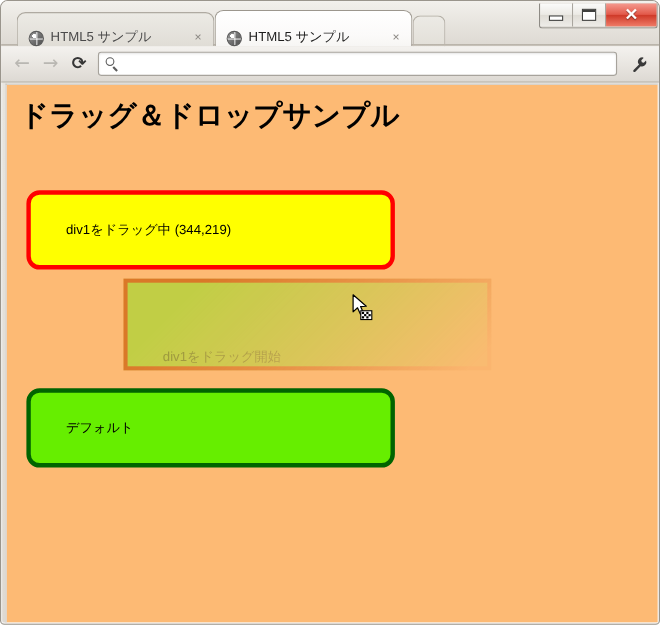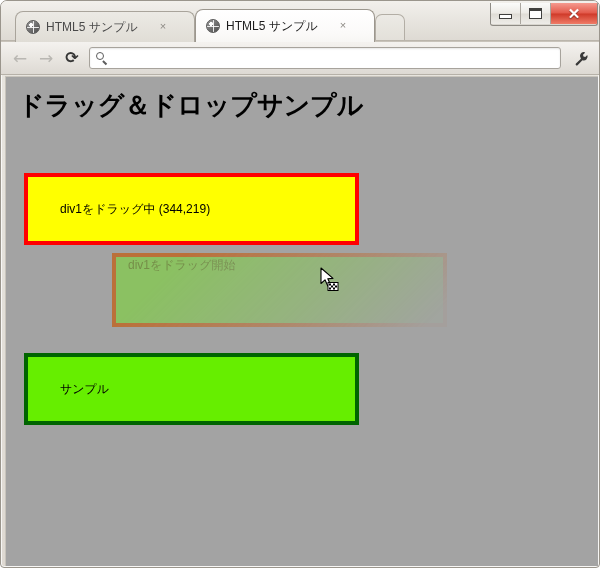--- a/index.html
+++ b/index.html
@@ -92,22 +92,22 @@
     font-family: "Liberation Sans", sans-serif;
   }
 
   
   .tab {
     position: absolute;
     top: 10px;
     height: 31px;
     box-sizing: border-box;
     display: flex;
-    align-items: center;
-    padding: 0 24px 0 10px;
+    align-items: flex-end;
+    padding: 0 7px 0 10px;
     border: 1px solid #a9a49b;
     border-bottom: none;
     border-radius: 8px 8px 0 0;
     transform: perspective(1px);
   }
   .tab.inactive {
     left: 14px;
     width: 180px;
     background: linear-gradient(to bottom, #eceae5 0%, #e0ddd6 100%);
     z-index: 1;
@@ -272,21 +272,21 @@
     border: 1px solid #c8c4bc;
     border-bottom: none;
     border-right: none;
     overflow: hidden;
   }
   .page {
     position: absolute;
     left: 0; top: 0;
     width: 592px;
     height: 489px;
-    background: #a3a3a3;
+    background: #fdba74;
   }
 
   h1.page-title {
     margin: 0;
     position: absolute;
     left: 12px; top: 11px;
     font-size: 26px;
     font-weight: bold;
     color: #000000;
     letter-spacing: 0px;
@@ -299,20 +299,21 @@
     color: #000000;
     white-space: nowrap;
   }
 
   
   .dropbox {
     position: absolute;
     box-sizing: border-box;
     display: flex;
     align-items: center;
+    border-radius: 12px;
   }
   .dropbox .label {
     font-size: 12px;
     color: #000000;
     margin-left: 32px;
     white-space: nowrap;
   }
   .box-yellow {
     left: 18px; top: 96px;
     width: 335px; height: 72px;
@@ -330,30 +331,31 @@
     left: 18px; top: 276px;
     width: 335px; height: 72px;
     background: #66ee00;
     border: 4px solid #006400;
   }
 
   
   .drag-ghost {
     position: absolute;
     left: 106px; top: 176px;
-    width: 335px; height: 74px;
+    width: 335px; height: 84px;
     box-sizing: border-box;
     border: 4px solid rgba(255, 0, 0, 0.42);
     background: rgba(102, 238, 0, 0.40);
     display: flex;
-    align-items: flex-start;
+    align-items: flex-end;
     z-index: 4;
     pointer-events: none;
     -webkit-mask-image: linear-gradient(135deg, rgba(0,0,0,1) 18%, rgba(0,0,0,0.55) 58%, rgba(0,0,0,0.06) 95%);
     mask-image: linear-gradient(135deg, rgba(0,0,0,1) 18%, rgba(0,0,0,0.55) 58%, rgba(0,0,0,0.06) 95%);
+    padding-left: 20px;
   }
   .drag-ghost .label {
     font-size: 12px;
     color: rgba(90, 80, 40, 0.45);
     margin-left: 12px;
     white-space: nowrap;
   }
 
   
   .cursor {
@@ -431,21 +433,21 @@
       <div class="dropbox box-yellow">
         <span class="label">div1をドラッグ中 (344,219)</span>
       </div>
 
 
       <div class="drag-ghost">
         <span class="label">div1をドラッグ開始</span>
       </div>
 
       <div class="dropbox box-green">
-        <span class="label">サンプル</span>
+        <span class="label">デフォルト</span>
       </div>
 
       <div class="cursor">
         <svg width="22" height="30" viewBox="0 0 22 30">
           <path d="M1 1 L1 16.5 L5 12.8 L7.8 19 L10.6 17.8 L7.8 11.7 L13 11.4 Z" fill="#ffffff" stroke="#000000" stroke-width="1.1" stroke-linejoin="round"></path>
           <rect x="8" y="15.5" width="10" height="8" fill="#ffffff" stroke="#000000" stroke-width="1"></rect>
           <rect x="9" y="16.5" width="2" height="2" fill="#000000"></rect>
           <rect x="13" y="16.5" width="2" height="2" fill="#000000"></rect>
           <rect x="11" y="18.5" width="2" height="2" fill="#000000"></rect>
           <rect x="15" y="18.5" width="2" height="2" fill="#000000"></rect>

